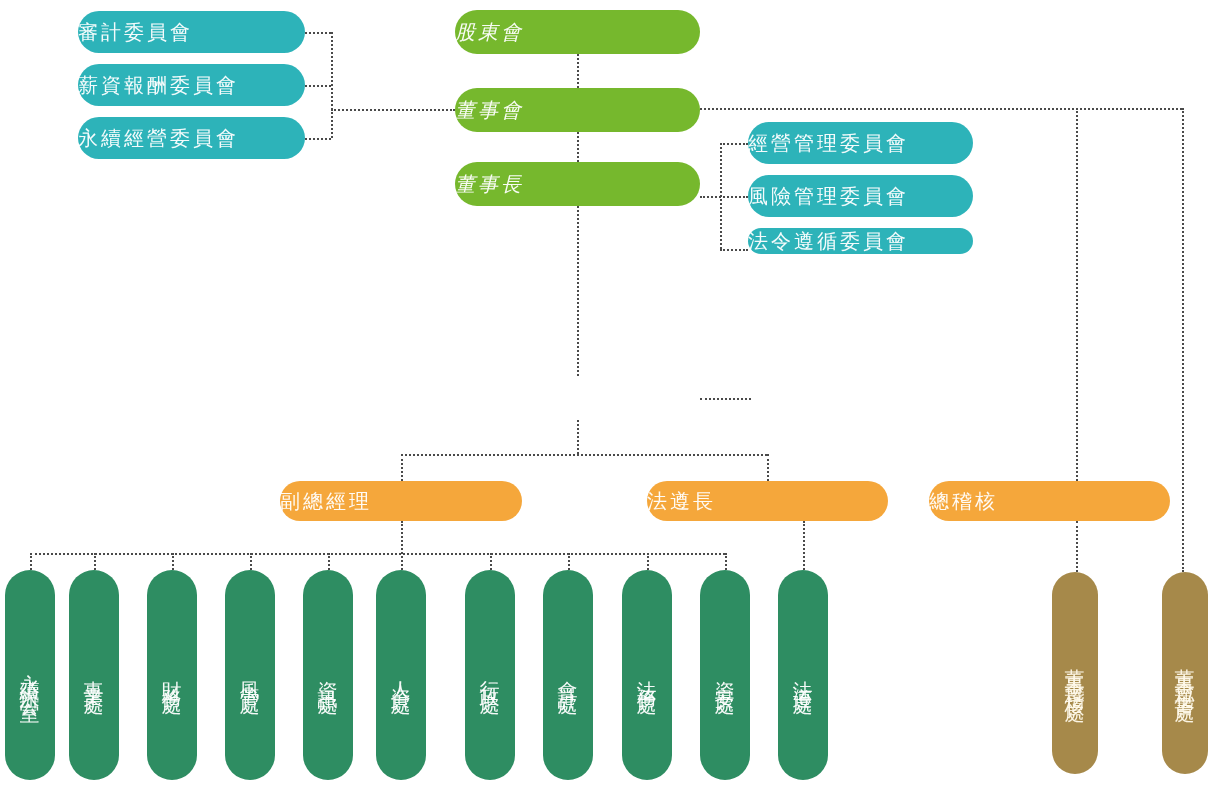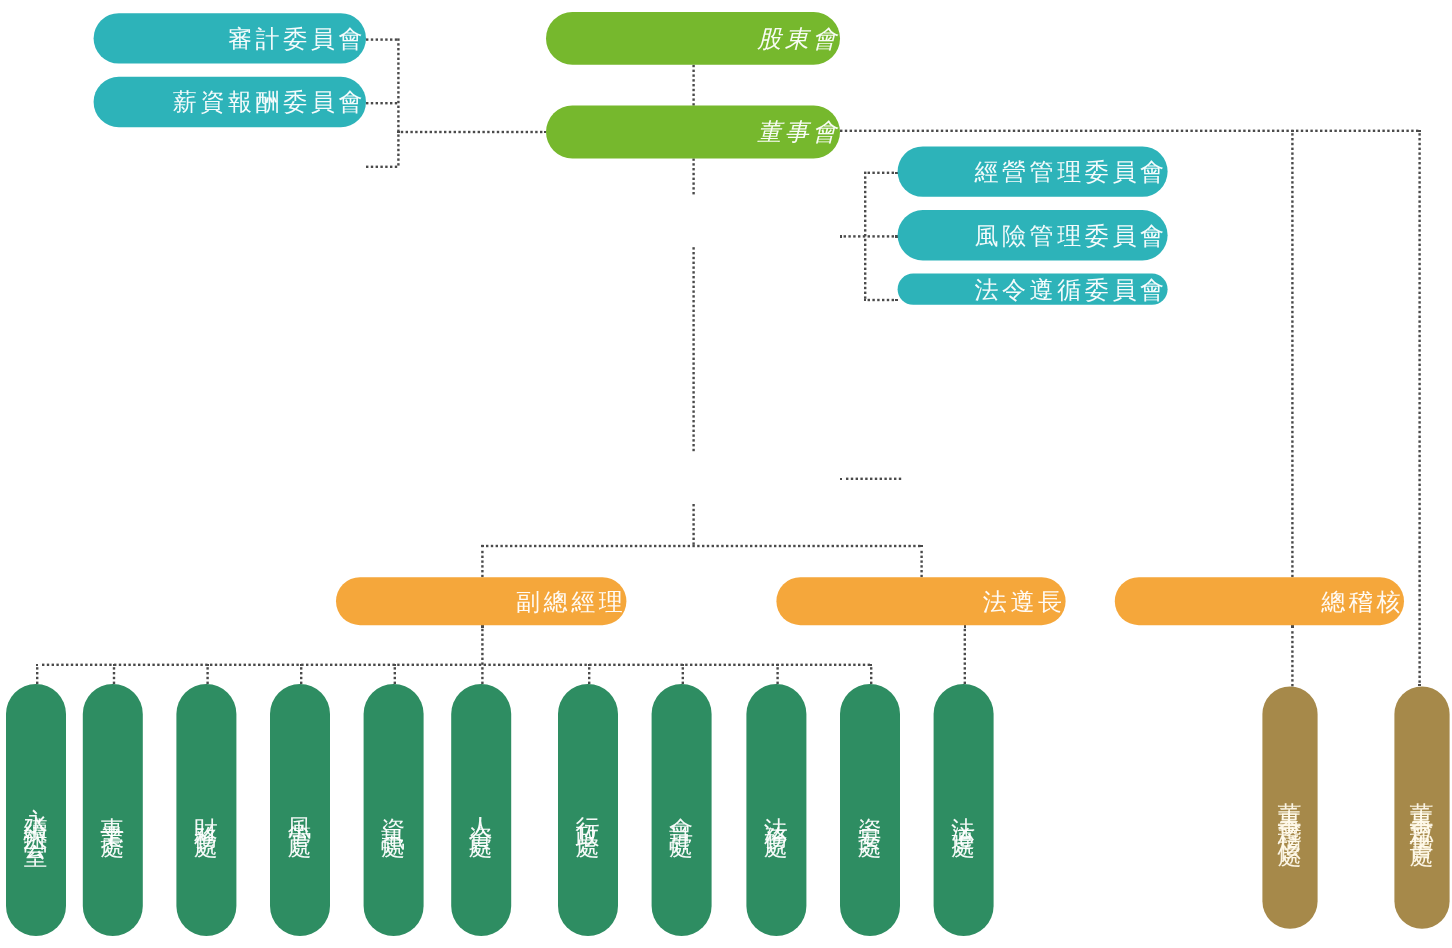--- a/index.html
+++ b/index.html
@@ -3,21 +3,21 @@
 <meta charset="utf-8">
 <style>
   html,body{margin:0;padding:0;background:#fff;}
   .canvas{
     position:relative;width:1210px;height:790px;overflow:hidden;background:#fff;
     font-family:"DejaVu Sans","Liberation Sans",sans-serif;
   }
   
   .pill{
     position:absolute;border-radius:999px;color:rgba(255,255,255,.95);
-    display:flex;align-items:center;justify-content:flex-end;
+    display:flex;align-items:center;justify-content:flex-start;
     font-size:20px;letter-spacing:3px;white-space:nowrap;
   }
   .vpill{
     position:absolute;border-radius:999px;color:rgba(255,255,255,.95);
     display:flex;align-items:center;justify-content:center;
   }
   .vpill span{
     writing-mode:vertical-rl;text-orientation:upright;
     font-size:20px;letter-spacing:7px;line-height:1;
   }
@@ -75,26 +75,32 @@
   <div class="vl" style="left:725px;top:553px;height:17px"></div>
 
   <div class="vl" style="left:803px;top:521px;height:49px"></div>
 
   <div class="pill green" style="left:455px;top:10px;width:245px;height:44px">
     <span>股東會</span>
   </div>
   <div class="pill green" style="left:455px;top:88px;width:245px;height:44px">
     <span>董事會</span>
   </div>
+  <div class="pill green" style="left:455px;top:162px;width:245px;height:44px">
+    <span>董事長</span>
+  </div>
 
   <div class="pill teal" style="left:78px;top:11px;width:227px;height:42px">
     <span>審計委員會</span>
   </div>
   <div class="pill teal" style="left:78px;top:64px;width:227px;height:42px">
     <span>薪資報酬委員會</span>
+  </div>
+  <div class="pill teal" style="left:78px;top:117px;width:227px;height:42px">
+    <span>永續經營委員會</span>
   </div>
 
   <div class="pill teal" style="left:748px;top:122px;width:225px;height:42px">
     <span>經營管理委員會</span>
   </div>
   <div class="pill teal" style="left:748px;top:175px;width:225px;height:42px">
     <span>風險管理委員會</span>
   </div>
   <div class="pill teal" style="left:748px;top:228px;width:225px;height:26px">
     <span>法令遵循委員會</span>

